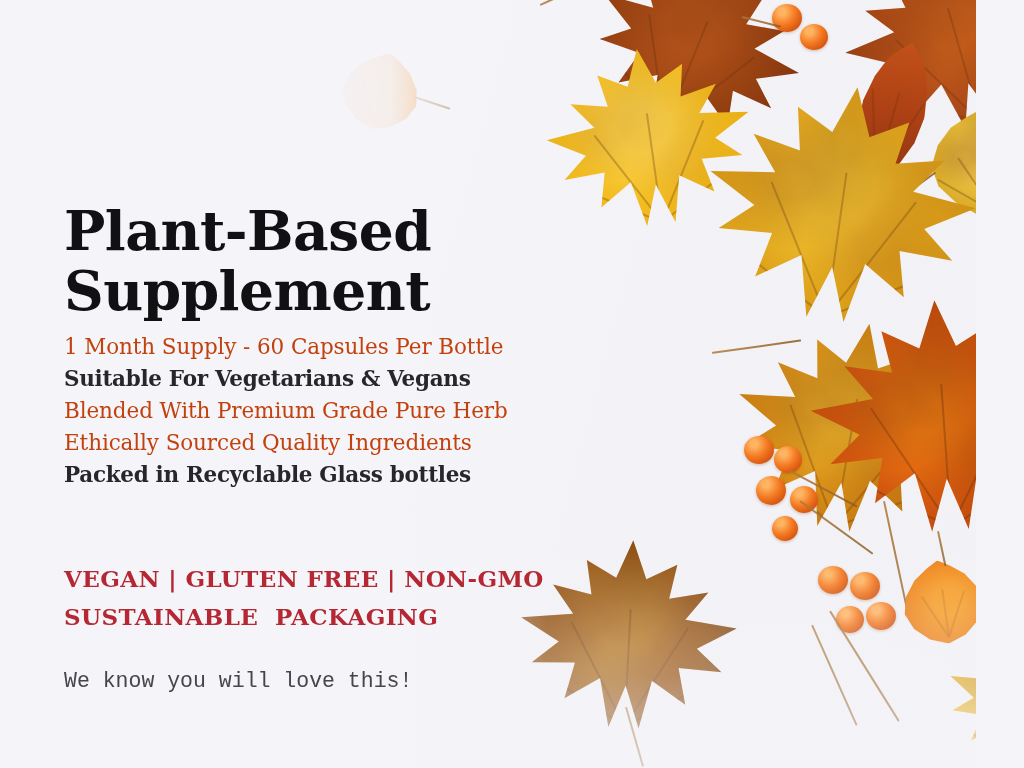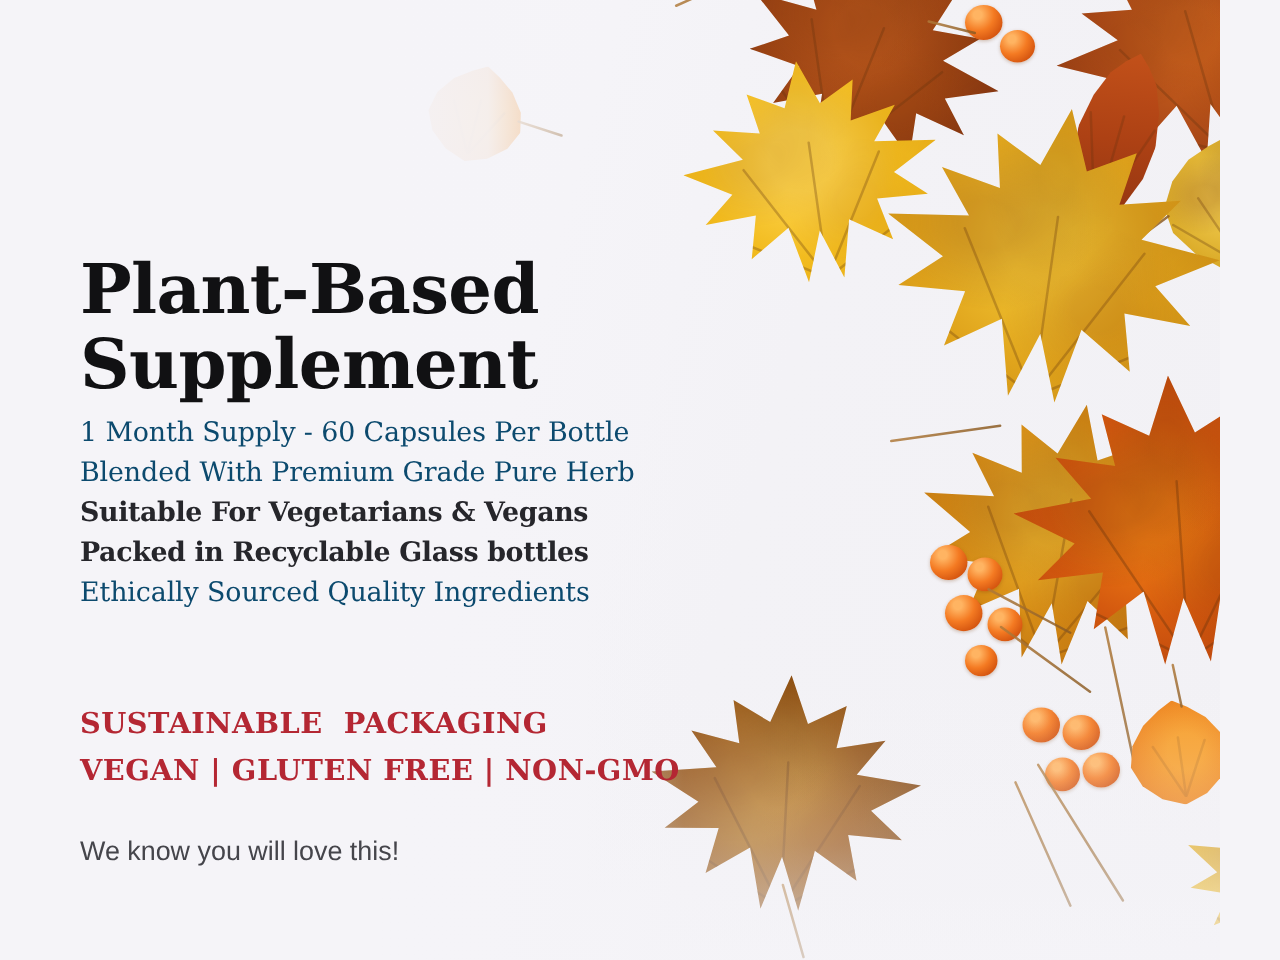--- a/index.html
+++ b/index.html
@@ -157,21 +157,21 @@
   #benefits {
     position: absolute;
     top: 331px;
     left: 0;
     width: 500px;
   }
   .benefit {
     font-family: "DejaVu Serif", serif;
     font-size: 21.5px;
     line-height: 32px;
-    color: #0c4a6e;
+    color: #c2410c;
     white-space: nowrap;
   }
   .benefit.light { font-weight: 400; letter-spacing: -0.1px; }
   .benefit.bold  { font-weight: bold; color: #26262b; letter-spacing: -0.3px; }
 
   #claims {
     position: absolute;
     top: 560px;
     left: 0;
   }
@@ -184,21 +184,21 @@
     color: #b42733;
     white-space: pre;
   }
 
   #signoff {
     position: absolute;
     top: 664px;
     left: 0;
   }
   .signoff-line {
-    font-family: Liberation Sans, sans-serif;
+    font-family: Liberation Mono, monospace;
     font-weight: 400;
     font-size: 21.5px;
     line-height: 34px;
     color: #45454b;
     white-space: nowrap;
   }
 </style>
 </head>
 <body>
 
@@ -396,29 +396,29 @@
     <div id="photo-fade-top"></div>
   </div>
 
   <div id="content">
 
     <h1 id="headline">Plant-Based
 Supplement</h1>
 
     <div id="benefits">
       <div class="benefit light">1 Month Supply - 60 Capsules Per Bottle</div>
+      <div class="benefit bold">Suitable For Vegetarians &amp; Vegans</div>
       <div class="benefit light">Blended With Premium Grade Pure Herb</div>
-      <div class="benefit bold">Suitable For Vegetarians &amp; Vegans</div>
+      <div class="benefit light">Ethically Sourced Quality Ingredients</div>
       <div class="benefit bold">Packed in Recyclable Glass bottles</div>
-      <div class="benefit light">Ethically Sourced Quality Ingredients</div>
     </div>
 
     <div id="claims">
+      <div class="claim">VEGAN | GLUTEN FREE | NON-GMO</div>
       <div class="claim">SUSTAINABLE  PACKAGING</div>
-      <div class="claim">VEGAN | GLUTEN FREE | NON-GMO</div>
     </div>
 
     <div id="signoff">
       <div class="signoff-line">We know you will love this!</div>
     </div>
 
   </div>
 </div>
 
 </body></html>

